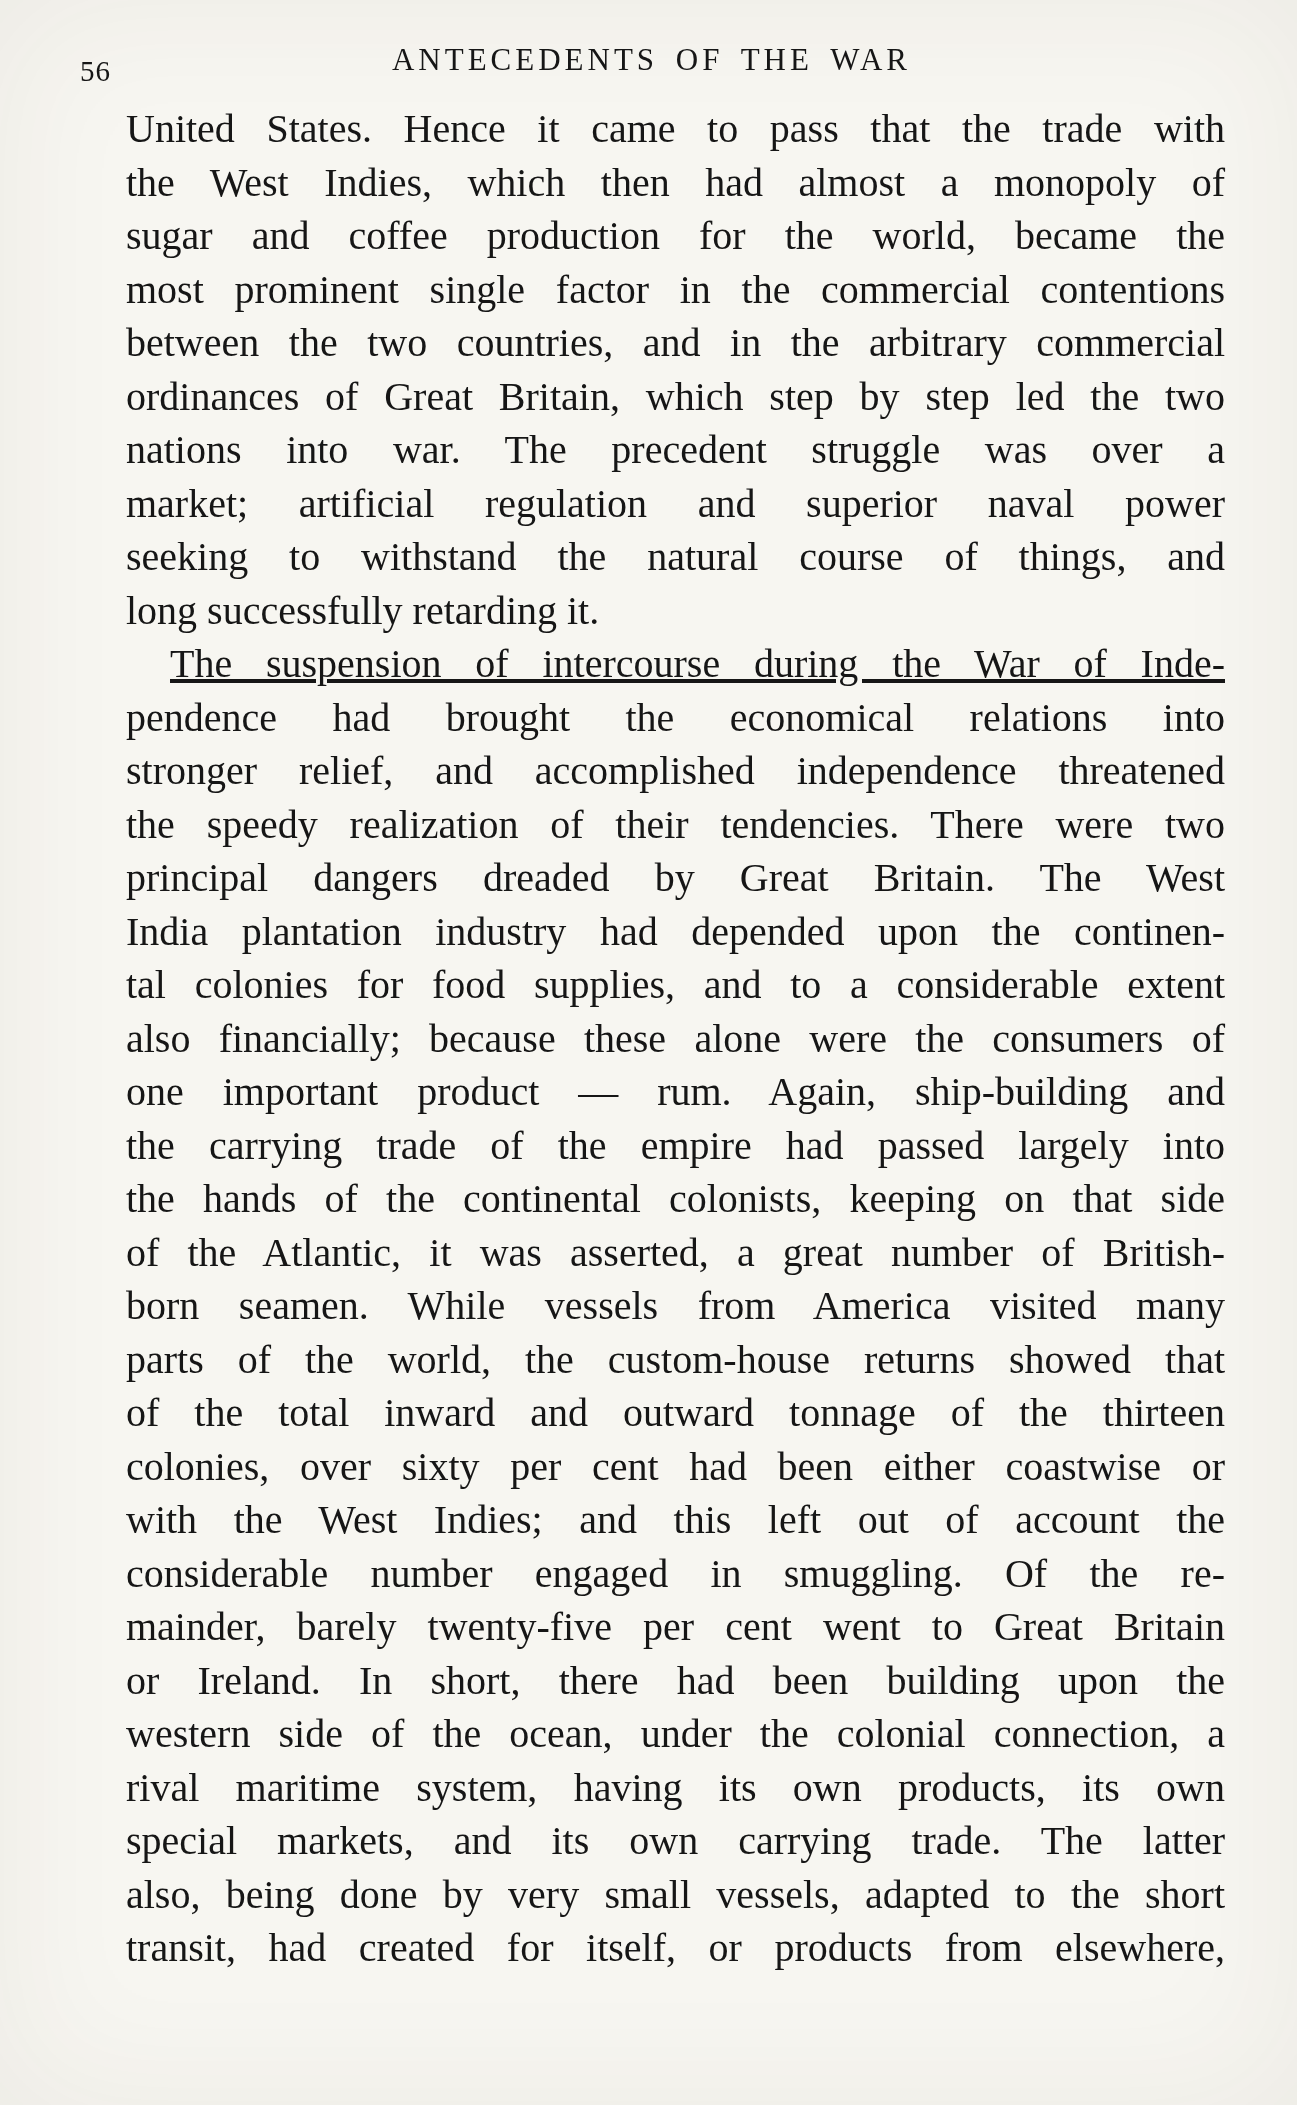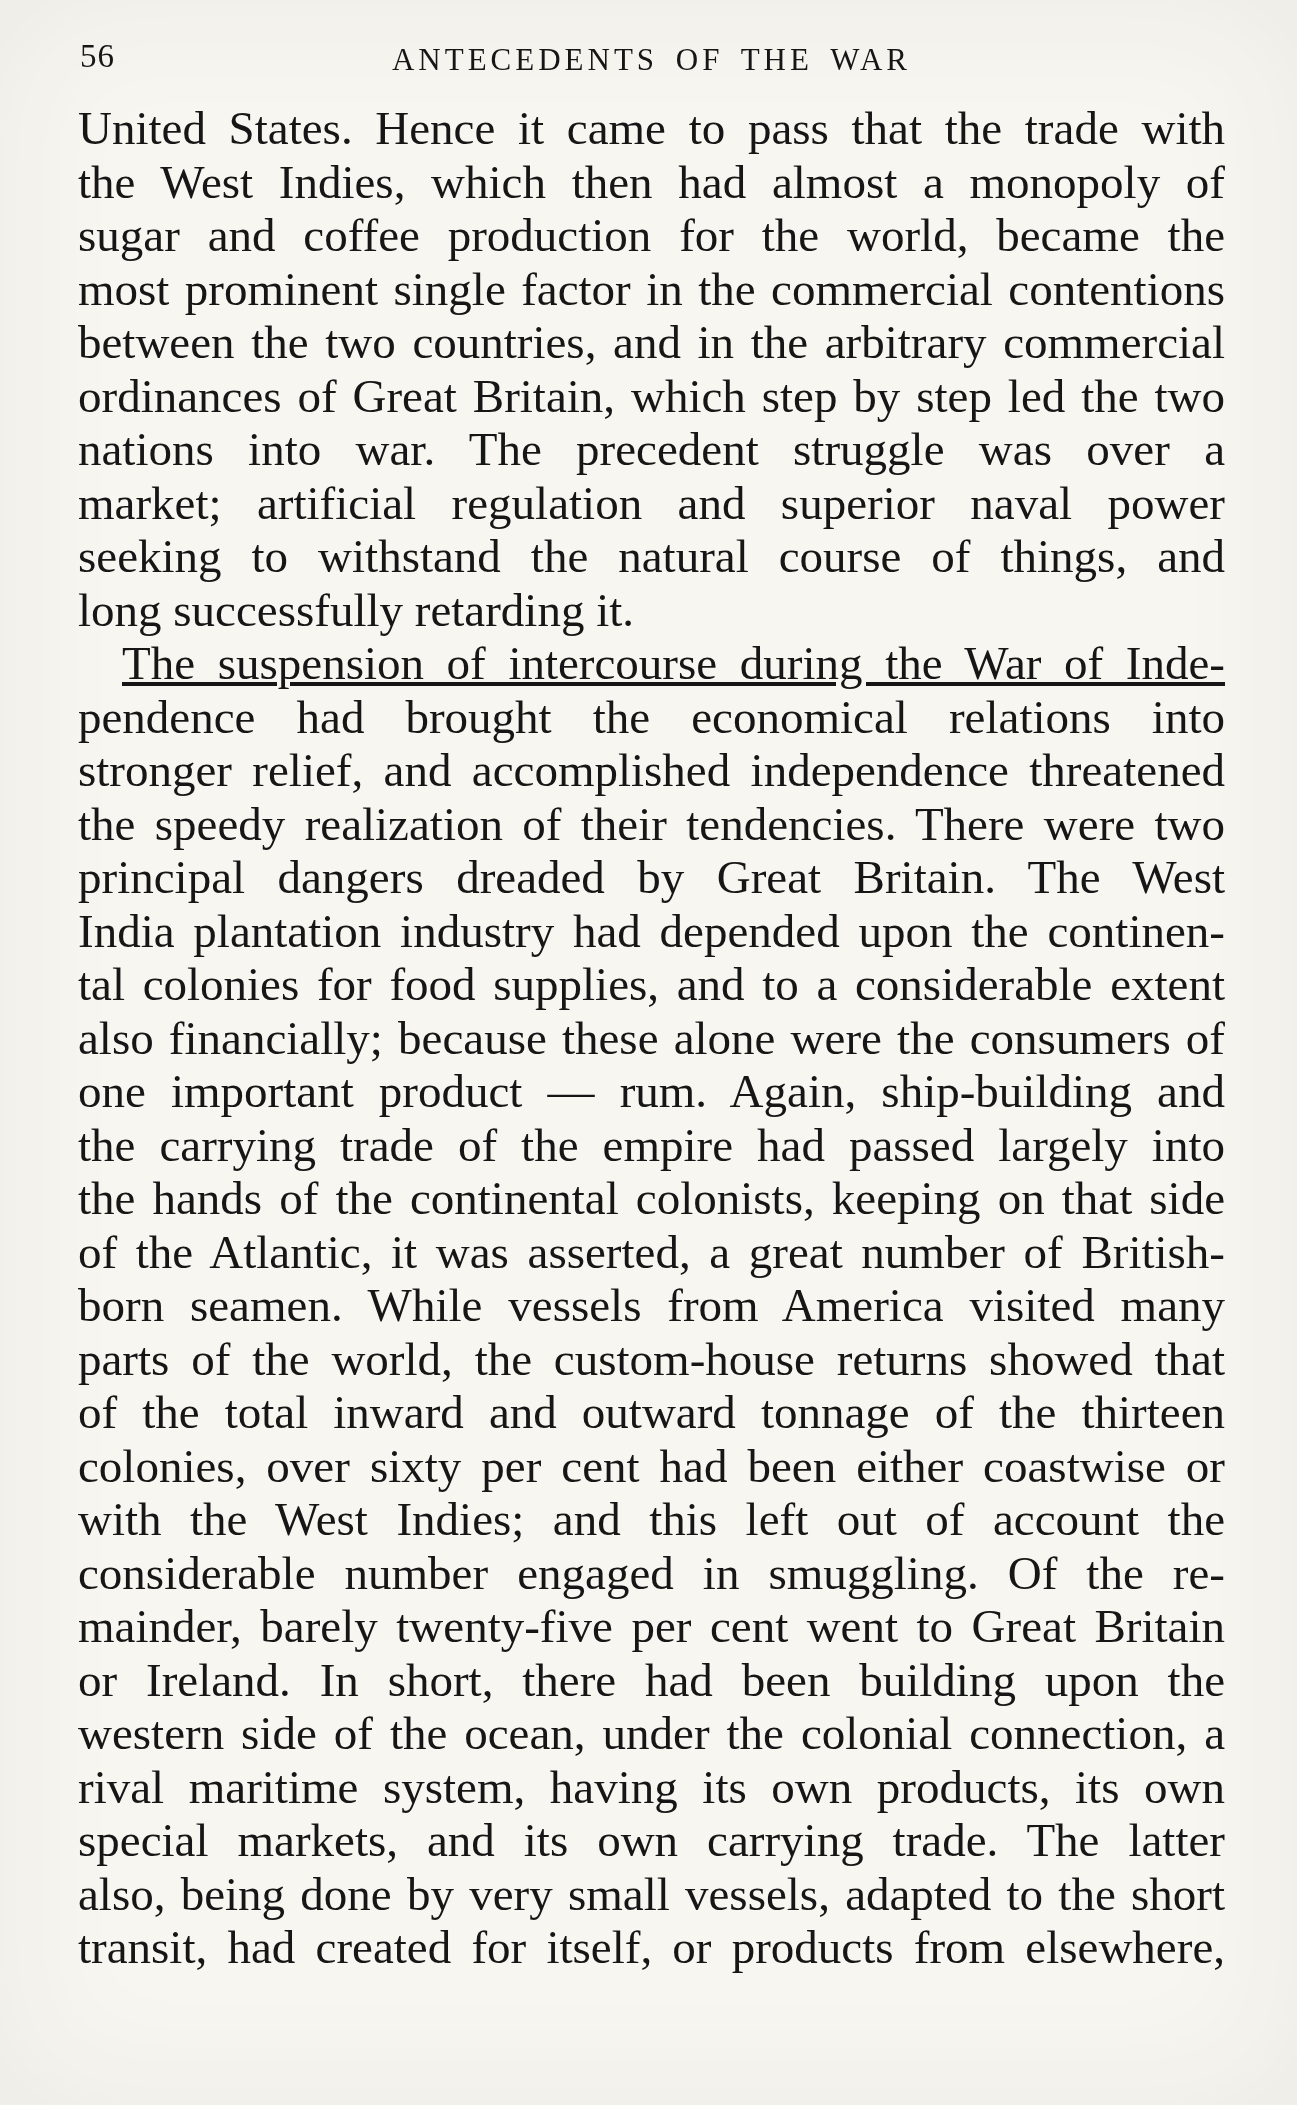--- a/index.html
+++ b/index.html
@@ -22,43 +22,44 @@
   .page-header {
     position: absolute;
     top: 38px;
     left: 78px;
     width: 1147px;
     height: 46px;
   }
   .page-number {
     position: absolute;
     left: 2px;
-    top: 0;
-    font-size: 33px;
+    top: 17px;
+    font-size: 29px;
     letter-spacing: 1px;
   }
   .running-head {
     display: block;
     text-align: center;
     font-size: 31px;
     letter-spacing: 4px;
     padding-top: 4px;
     word-spacing: 6px;
   }
   .text-block {
     position: absolute;
     top: 102px;
     left: 78px;
     width: 1147px;
   }
   .line {
-    font-size: 47px;
+    font-size: 40px;
     line-height: 53.5px;
     text-align: justify;
     text-align-last: justify;
+    margin-left: 48px;
     -moz-text-align-last: justify;
   }
   .line.indent {
     text-indent: 44px;
     text-decoration: underline;
   }
   .line.flush-last {
     text-align-last: left;
     -moz-text-align-last: left;
   }

